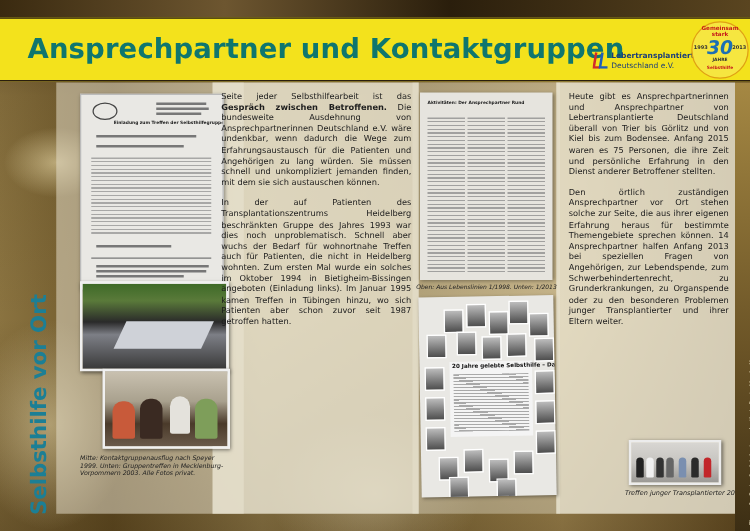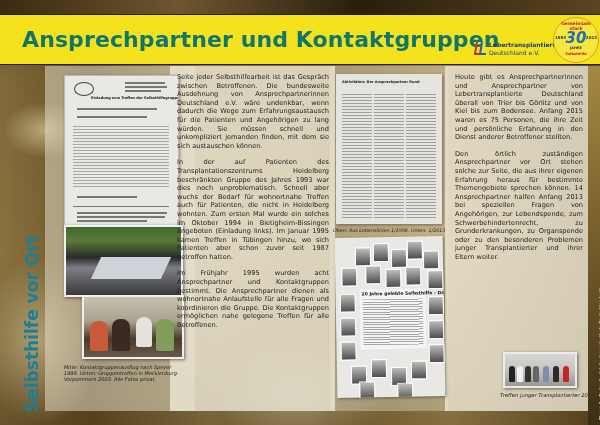--- a/index.html
+++ b/index.html
@@ -69,21 +69,21 @@
   .photo-group { left: 82px; top: 295px; width: 98px; height: 60px; background: linear-gradient(180deg,#c9c1b0 0%,#a9a18e 40%,#4a3a2a 70%,#6a5a4a 100%); }
   .photo-group .p1 { position: absolute; left: 6px; top: 24px; width: 18px; height: 30px; background: #c85a3a; border-radius: 8px 8px 2px 2px; }
   .photo-group .p2 { position: absolute; left: 28px; top: 22px; width: 18px; height: 32px; background: #3a2a22; border-radius: 8px 8px 2px 2px; }
   .photo-group .p3 { position: absolute; left: 52px; top: 20px; width: 16px; height: 30px; background: #e4e2dc; border-radius: 8px 8px 2px 2px; }
   .photo-group .p4 { position: absolute; left: 72px; top: 22px; width: 18px; height: 32px; background: #7e9e5a; border-radius: 8px 8px 2px 2px; }
 
   .caption-left { position: absolute; left: 64px; top: 364px; width: 115px; font-size: 5px; line-height: 6px; color: #222; font-style: italic; }
 
   .body-text { position: absolute; font-size: 6.6px; line-height: 8.6px; color: #1d1d1d; text-align: justify; }
   .body-text p { margin: 0 0 8px 0; }
-  .body-text b { font-weight: normal; }
+  .body-text b { font-weight: bold; }
   .col-mid { left: 177px; top: 73px; width: 152px; }
   .col-right { left: 455px; top: 73px; width: 128px; }
 
   .clipping-a {
     position: absolute; left: 336px; top: 74px; width: 106px; height: 150px;
     background: #e6e4de; box-shadow: 1px 1px 3px rgba(0,0,0,0.4); overflow: hidden;
   }
   .clip-col { position: absolute; top: 20px; width: 30px; height: 125px;
     background: repeating-linear-gradient(180deg,#8a8a8a 0px,#8a8a8a 1px,transparent 1px,transparent 3px); opacity: 0.75; }
   .clip-head { position: absolute; left: 6px; top: 6px; font-size: 3.5px; font-weight: bold; color: #222; white-space: nowrap; }
@@ -171,21 +171,20 @@
   <div class="p1"></div>
   <div class="p2"></div>
   <div class="p3"></div>
   <div class="p4"></div>
 </div>
 <div class="caption-left">Mitte: Kontaktgruppenausflug nach Speyer 1999. Unten: Gruppentreffen in Mecklenburg-Vorpommern 2003. Alle Fotos privat.</div>
 
 <div class="body-text col-mid">
   <p><span>Seite jeder Selbsthilfearbeit ist das </span><b>Gespräch zwischen Betroffenen.</b><span> Die bundesweite Ausdehnung von Ansprechpartnerinnen Deutschland e.V. wäre undenkbar, wenn dadurch die Wege zum Erfahrungsaustausch für die Patienten und Angehörigen zu lang würden. Sie müssen schnell und unkompliziert jemanden finden, mit dem sie sich austauschen können.</span></p>
   <p>In der auf Patienten des Transplantationszentrums Heidelberg beschränkten Gruppe des Jahres 1993 war dies noch unproblematisch. Schnell aber wuchs der Bedarf für wohnortnahe Treffen auch für Patienten, die nicht in Heidelberg wohnten. Zum ersten Mal wurde ein solches im Oktober 1994 in Bietigheim-Bissingen angeboten (Einladung links). Im Januar 1995 kamen Treffen in Tübingen hinzu, wo sich Patienten aber schon zuvor seit 1987 getroffen hatten.</p>
-  <p>Im Frühjahr 1995 wurden acht Ansprechpartner und Kontaktgruppen bestimmt. Die Ansprechpartner dienen als wohnortnahe Anlaufstelle für alle Fragen und koordinieren die Gruppe. Die Kontaktgruppen ermöglichen nahe gelegene Treffen für alle Betroffenen.</p>
 </div>
 
 <div class="clipping-a">
   <div class="clip-head">Aktivitäten: Der Ansprechpartner Rund</div>
   <div class="clip-col" style="left:6px;"></div>
   <div class="clip-col" style="left:38px;"></div>
   <div class="clip-col" style="left:70px;"></div>
 </div>
 <div class="clip-caption">Oben: Aus Lebenslinien 1/1998. Unten: 1/2013</div>
 <div class="clipping-b">

